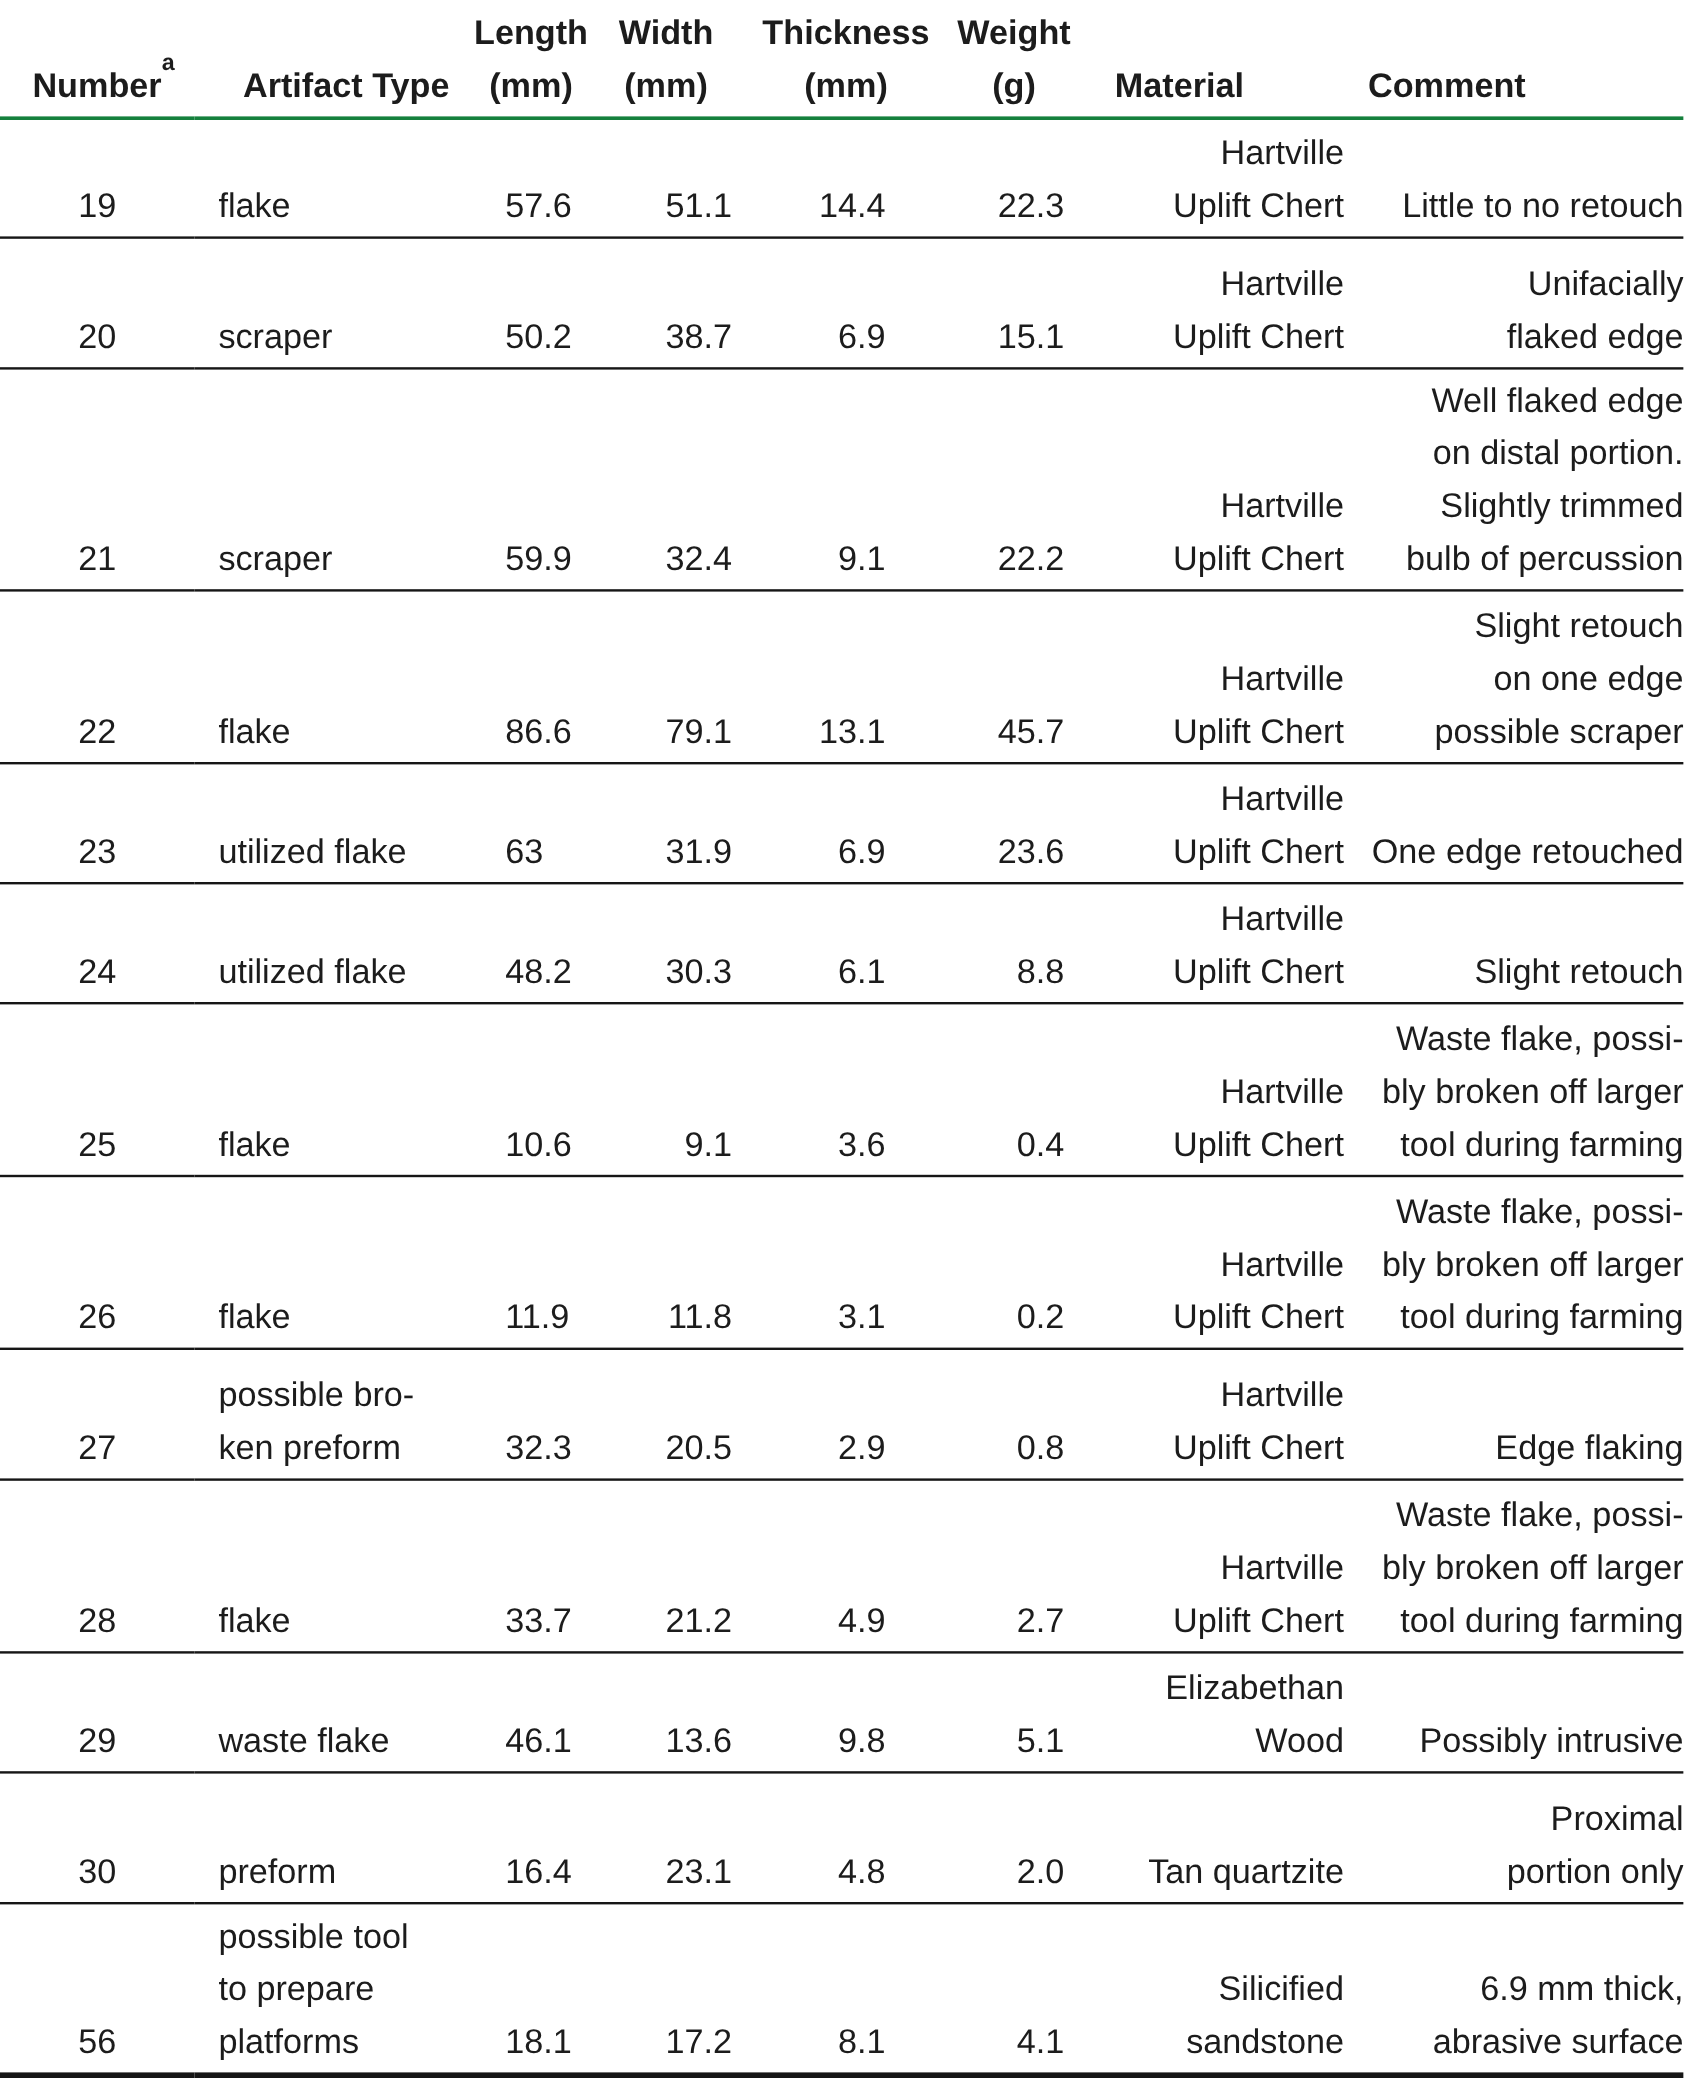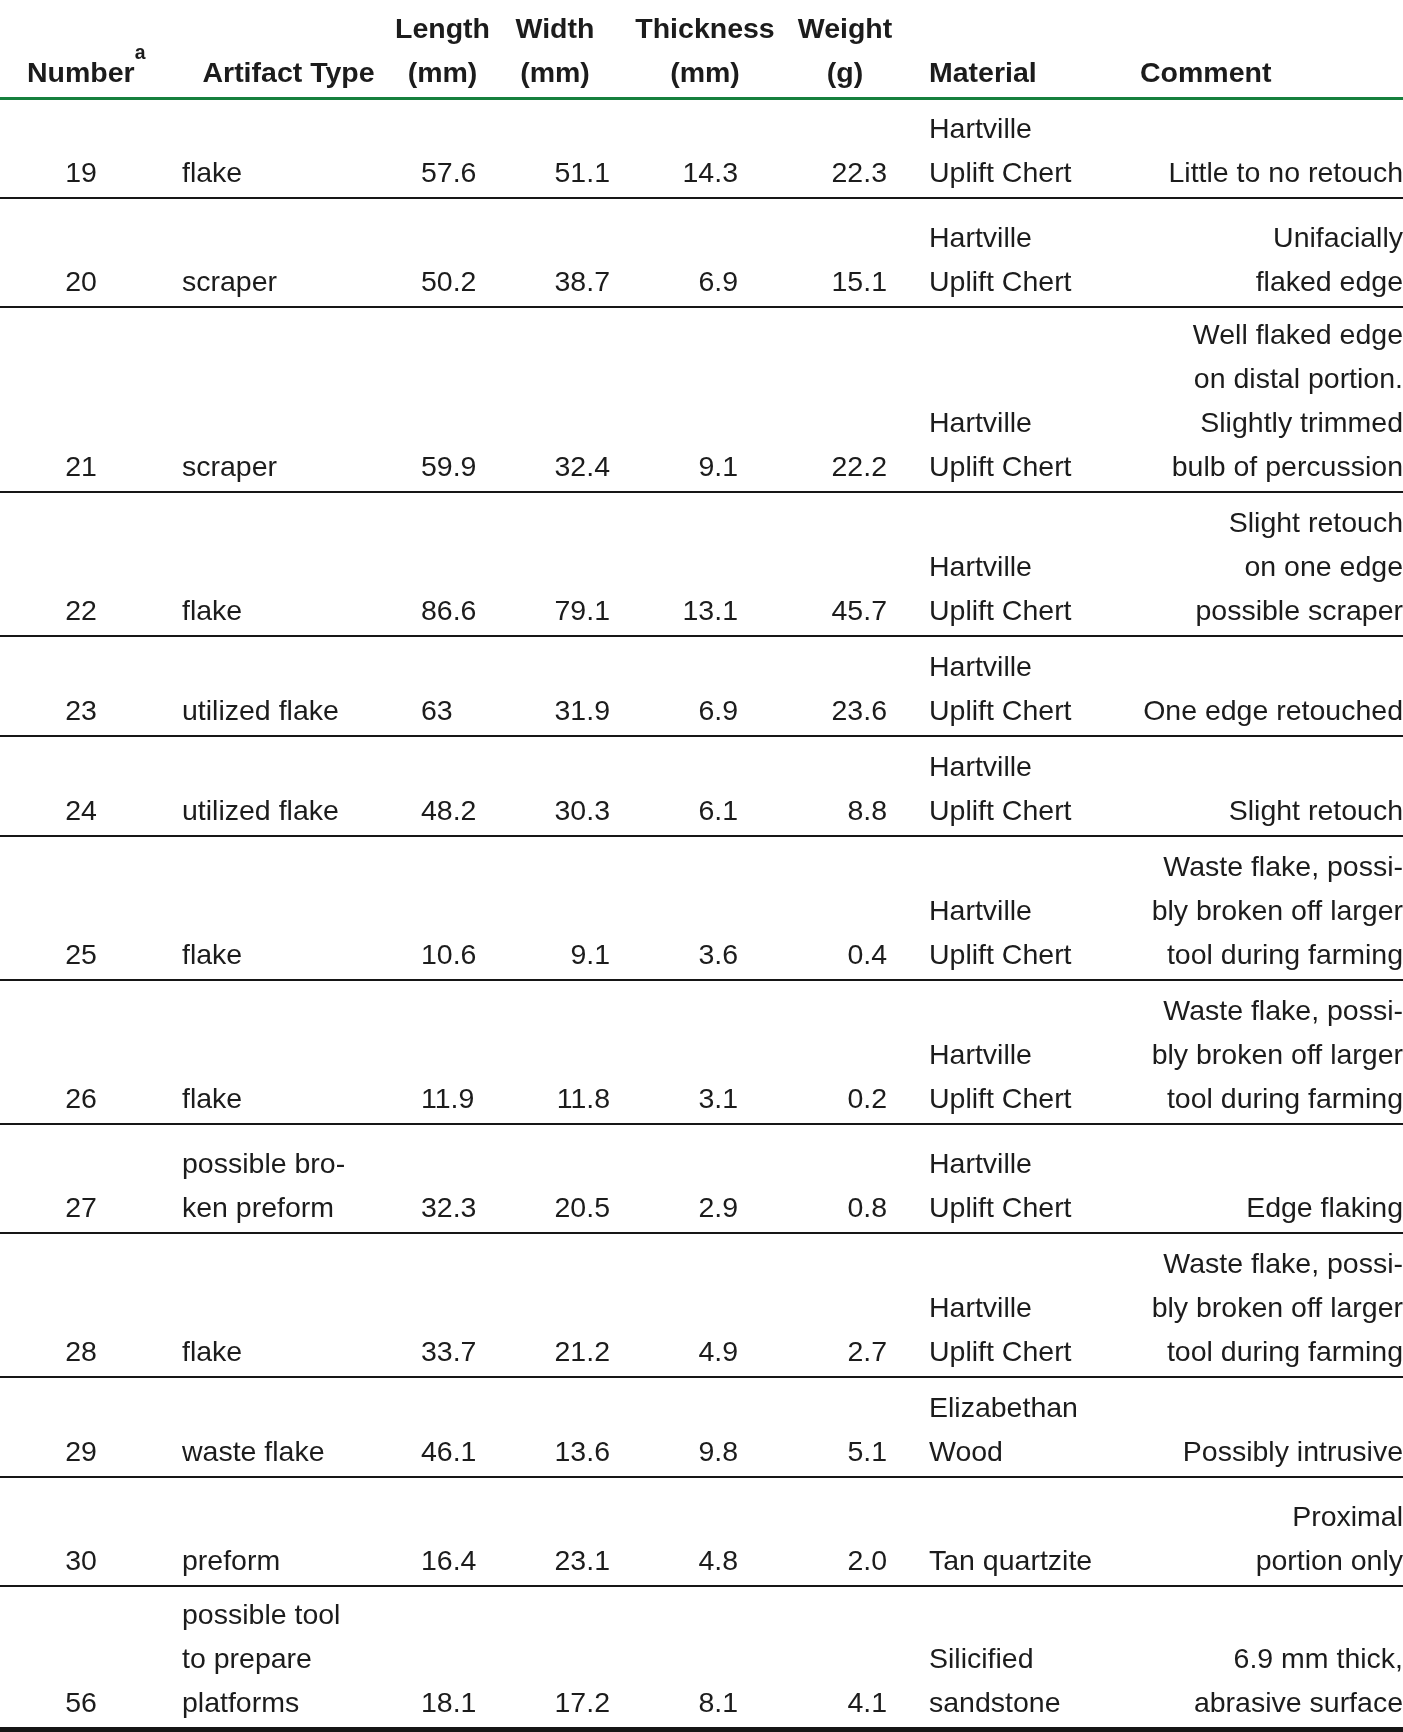--- a/index.html
+++ b/index.html
@@ -60,21 +60,21 @@
     line-height: 0;
   }
 
   
   td.v-number    { text-align: center; }
   td.v-artifact  { text-align: left;  padding-left: 20px; }
   td.v-length    { text-align: left;  padding-left: 26px; }
   td.v-width     { text-align: right; padding-right: 10px; }
   td.v-thickness { text-align: right; padding-right: 52px; }
   td.v-weight    { text-align: right; padding-right: 13px; }
-  td.v-material  { text-align: left;  padding-left: 29px; }
+  td.v-material  { text-align: right;  padding-left: 29px; }
   td.v-comment   { text-align: right;  padding-left: 20px; }
 
   
   tr.h100 { height: 100px; }
   tr.h109 { height: 109px; }
   tr.h144 { height: 144px; }
   tr.h185 { height: 185px; }
 </style>
 </head>
 <body>
@@ -101,21 +101,21 @@
       <th class="h-material"><span>Material</span></th>
       <th class="h-comment"><span>Comment</span></th>
     </tr>
   </thead>
   <tbody>
     <tr class="h100">
       <td class="v-number">19</td>
       <td class="v-artifact">flake</td>
       <td class="v-length">57.6</td>
       <td class="v-width">51.1</td>
-      <td class="v-thickness">14.3</td>
+      <td class="v-thickness">14.4</td>
       <td class="v-weight">22.3</td>
       <td class="v-material">Hartville
 Uplift Chert</td>
       <td class="v-comment">Little to no retouch</td>
     </tr>
     <tr class="h109">
       <td class="v-number">20</td>
       <td class="v-artifact">scraper</td>
       <td class="v-length">50.2</td>
       <td class="v-width">38.7</td>

